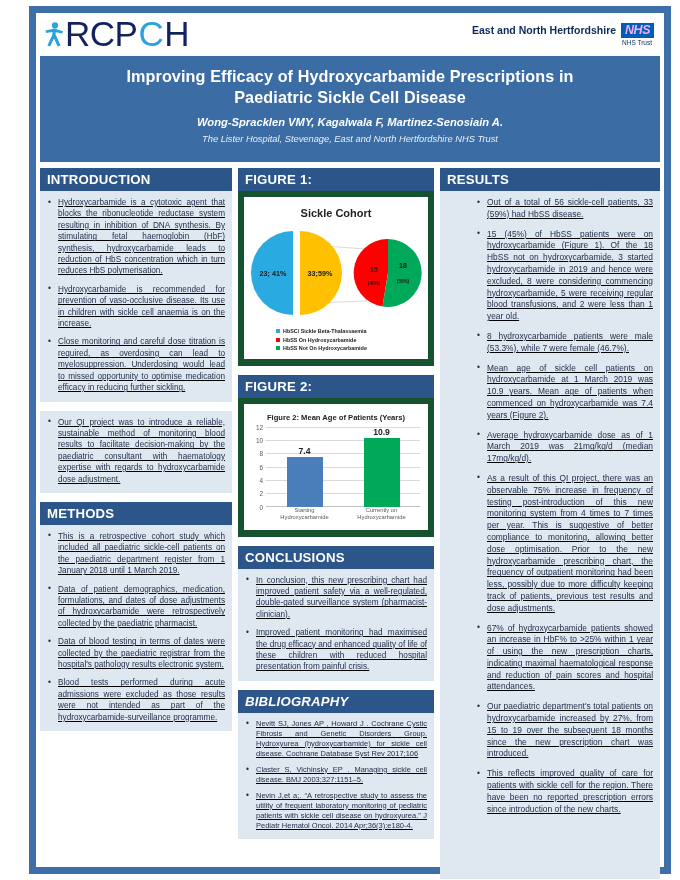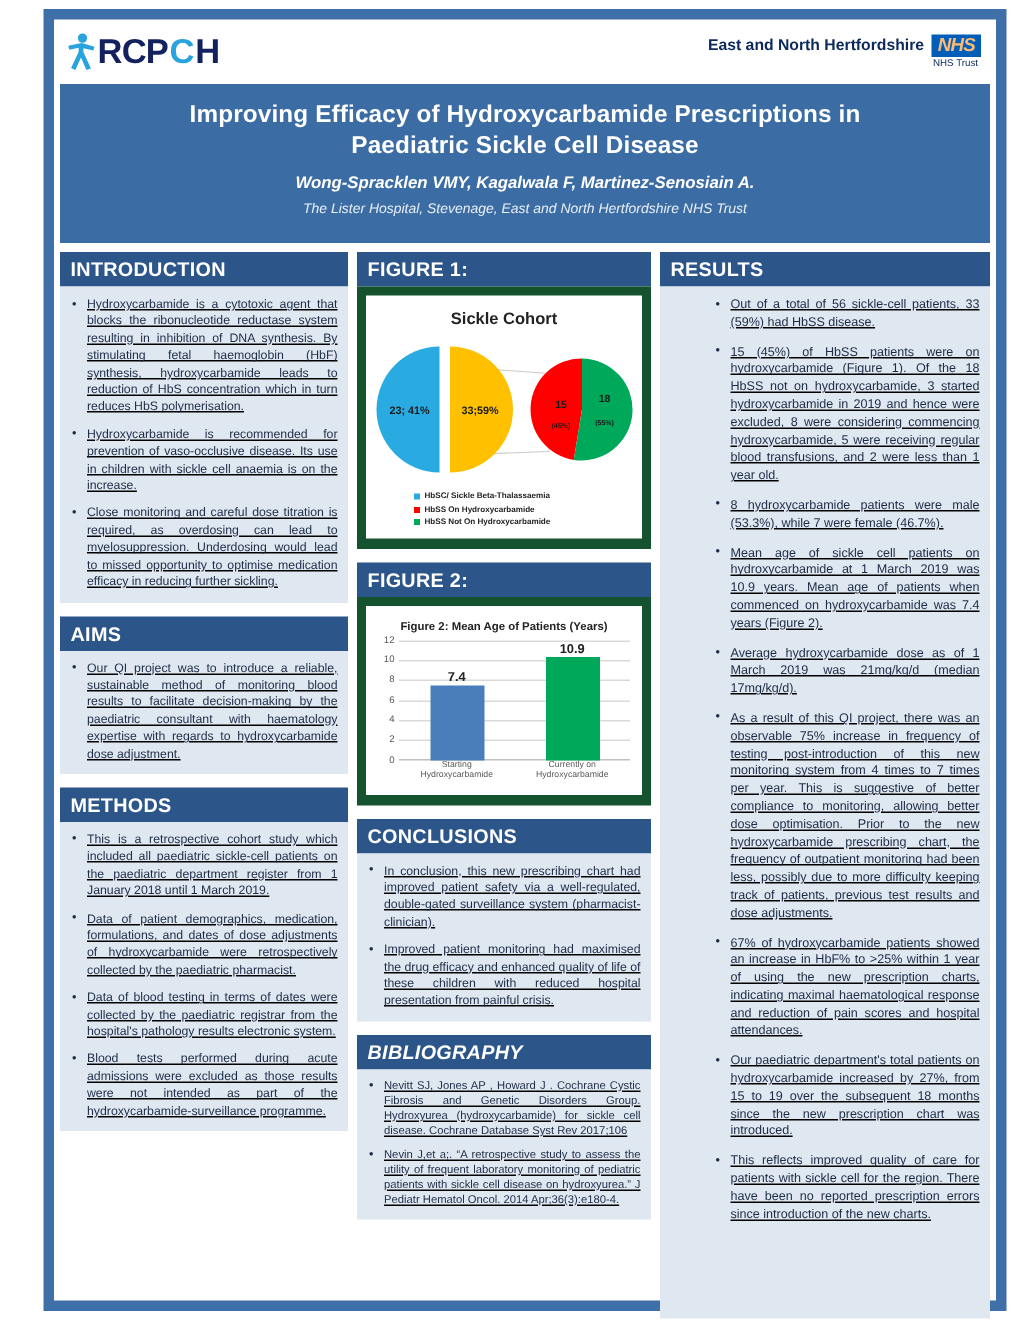--- a/index.html
+++ b/index.html
@@ -29,34 +29,34 @@
     position: absolute;
     left: 40px; top: 14px;
     width: 620px; height: 40px;
     background: #ffffff;
     display: flex; align-items: center;
     justify-content: space-between;
   }
   .rcpch-logo { display: flex; align-items: center; gap: 1px; padding-left: 4px; }
   .rcpch-star { width: 20px; height: 26px; position: relative; }
   .rcpch-text {
-    font-size: 23px; font-weight: bold; letter-spacing: -0.5px;
+    font-size: 35px; font-weight: normal; letter-spacing: -0.5px;
     font-family: "Liberation Sans", sans-serif;
   }
   .nv { color: #13215e; }
   .lb { color: #29a3dd; }
 
   .nhs-block { display: flex; flex-direction: column; align-items: flex-end; padding-right: 6px; }
   .nhs-row { display: flex; align-items: center; gap: 5px; }
   .nhs-trustname {
     font-size: 10.5px; color: #0b2a5b; font-weight: bold;
     font-family: "Liberation Sans", sans-serif; letter-spacing: 0px; text-align: right;
   }
   .nhs-logo {
-    background: #005eb8; color: #fdba74;
+    background: #005eb8; color: #f0abfc;
     font-size: 12.5px; font-weight: bold; font-style: italic;
     padding: 1px 4px 1px 4px; letter-spacing: -0.5px; line-height: 13px;
   }
   .nhs-sub { font-size: 6.5px; color: #0b2a5b; margin-top: 1px; padding-right: 2px; }
 
   
   .titlebar {
     position: absolute;
     left: 40px; top: 56px;
     width: 620px; height: 106px;
@@ -212,21 +212,20 @@
         <div class="sec-body">
           <ul class="bul">
             <li>Hydroxycarbamide is a cytotoxic agent that blocks the ribonucleotide reductase system resulting in inhibition of DNA synthesis. By stimulating fetal haemoglobin (HbF) synthesis, hydroxycarbamide leads to reduction of HbS concentration which in turn reduces HbS polymerisation.</li>
             <li>Hydroxycarbamide is recommended for prevention of vaso-occlusive disease. Its use in children with sickle cell anaemia is on the increase.</li>
             <li>Close monitoring and careful dose titration is required, as overdosing can lead to myelosuppression. Underdosing would lead to missed opportunity to optimise medication efficacy in reducing further sickling.</li>
           </ul>
         </div>
       </div>
 
       <div>
-        <div class="sec-head">AIMS</div>
         <div class="sec-body">
           <ul class="bul">
             <li>Our QI project was to introduce a reliable, sustainable method of monitoring blood results to facilitate decision-making by the paediatric consultant with haematology expertise with regards to hydroxycarbamide dose adjustment.</li>
           </ul>
         </div>
       </div>
 
       <div>
         <div class="sec-head">METHODS</div>
         <div class="sec-body">
@@ -338,20 +337,21 @@
             <li>Improved patient monitoring had maximised the drug efficacy and enhanced quality of life of these children with reduced hospital presentation from painful crisis.</li>
           </ul>
         </div>
       </div>
 
       <div>
         <div class="sec-head italic">BIBLIOGRAPHY</div>
         <div class="sec-body">
           <ul class="bul bib">
             <li>Nevitt SJ, Jones AP , Howard J . Cochrane Cystic Fibrosis and Genetic Disorders Group. Hydroxyurea (hydroxycarbamide) for sickle cell disease. Cochrane Database Syst Rev 2017;106</li>
+            <li>Claster S, Vichinsky EP . Managing sickle cell disease. BMJ 2003;327:1151–5.</li>
             <li>Nevin J,et a;. “A retrospective study to assess the utility of frequent laboratory monitoring of pediatric patients with sickle cell disease on hydroxyurea.” J Pediatr Hematol Oncol. 2014 Apr;36(3):e180-4.</li>
           </ul>
         </div>
       </div>
     </div>
 
     <div class="col col-right">
       <div>
         <div class="sec-head">RESULTS</div>
         <div class="sec-body" style="min-height:688px;padding-left:36px;">

